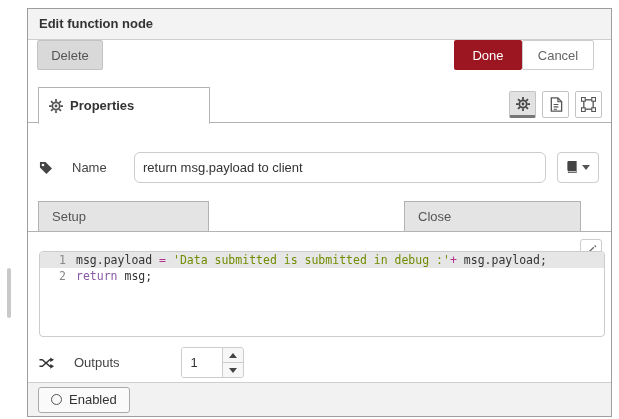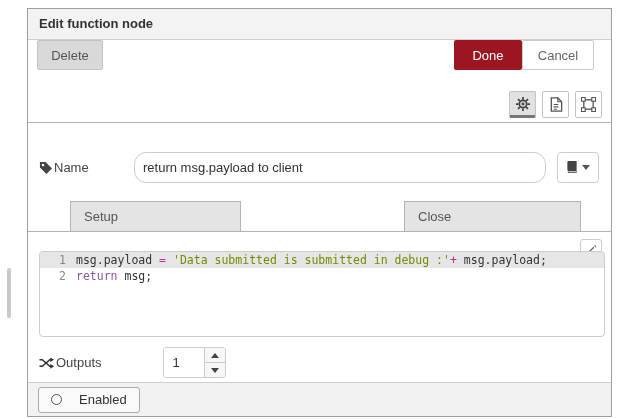--- a/index.html
+++ b/index.html
@@ -20,28 +20,28 @@
 
   .props-row { position:relative; height:36px; border-bottom:1px solid #b3b3b3; background:#fff; }
   .props-tab { position:absolute; left:10px; top:0; width:172px; height:36px; background:#fff; border:1px solid #b3b3b3; border-bottom:1px solid #fff; top:0; z-index:2; display:flex; align-items:center; gap:7px; padding-left:10px; font-size:13px; font-weight:bold; color:#333; margin-bottom:-1px; height:37px; }
   .icon-btns { position:absolute; right:9px; top:4px; display:flex; gap:6px; z-index:3; }
   .icon-btn { width:27px; height:27px; background:#fff; border:1px solid #c3c3c3; border-radius:2px; display:flex; align-items:center; justify-content:center; cursor:pointer; }
   .icon-btn.active { background:#e2e2e2; border-bottom:3px solid #777; }
 
   .content { position:relative; height:253px; background:#fff; }
 
   .name-row { position:absolute; left:11px; top:29px; right:11px; height:31px; display:flex; align-items:center; }
-  .field-label { display:flex; align-items:center; gap:2px; font-size:13px; color:#444; width:95px; }
-  .name-input { width:412px; height:31px; border:1px solid #ccc; border-radius:12px; padding:0 8px; font-size:13px; color:#333; font-family:"Liberation Sans", sans-serif; outline:none; }
+  .field-label { display:flex; align-items:center; gap:20px; font-size:13px; color:#444; width:95px; }
+  .name-input { width:412px; height:31px; border:1px solid #ccc; border-radius:6px; padding:0 8px; font-size:13px; color:#333; font-family:"Liberation Sans", sans-serif; outline:none; }
   .book-btn { margin-left:11px; width:42px; height:31px; border:1px solid #ccc; border-radius:4px; background:#fff; display:flex; align-items:center; justify-content:center; gap:4px; cursor:pointer; }
   .caret-down { width:0; height:0; border-left:4px solid transparent; border-right:4px solid transparent; border-top:5px solid #555; }
 
   .tabs-row { position:absolute; left:0; top:74px; width:100%; height:35px; border-bottom:1px solid #b3b3b3; }
   .tab { position:absolute; top:4px; height:31px; background:#e4e4e4; border:1px solid #b3b3b3; font-size:13px; color:#555; display:flex; align-items:center; padding-left:13px; cursor:pointer; }
-  .tab.t0 { left:10px;  width:171px;margin-left:32px; }
+  .tab.t0 { left:10px;  width:171px; }
   .tab.t1 { left:193px; width:175px; }
   .tab.t2 { left:376px; width:177px; top:4px; }
   .tab.active { top:0; height:36px; background:#fff; border-bottom:1px solid #fff; font-weight:bold; color:#222; z-index:2; }
 
   .expand-btn { position:absolute; right:9px; top:116px; width:22px; height:21px; border:1px solid #ccc; border-radius:3px; background:#fff; display:flex; align-items:center; justify-content:center; cursor:pointer; }
 
   .editor { position:absolute; left:11px; top:128px; width:566px; height:86px; border:1px solid #ccc; border-radius:4px; background:#fff; overflow:hidden; font-family:"DejaVu Sans Mono", monospace; font-size:11.5px; }
   .code-line { display:flex; height:16px; line-height:16px; }
   .code-line.active { background:#e6e6e6; }
   .gutter { width:36px; text-align:right; padding-right:10px; color:#888; flex:0 0 36px; }
@@ -50,21 +50,21 @@
   .outputs-row { position:absolute; left:11px; top:224px; display:flex; }
   .spinner { margin-left:61px; display:flex; height:31px; border:1px solid #ccc; border-radius:3px; overflow:hidden; }
   .spin-value { width:40px; height:29px; border:none; padding:0 0 0 9px; font-size:13px; color:#333; font-family:"Liberation Sans", sans-serif; outline:none; }
   .spin-btns { width:21px; display:flex; flex-direction:column; border-left:1px solid #ccc; }
   .spin-btn { flex:1; background:#f7f7f7; display:flex; align-items:center; justify-content:center; cursor:pointer; }
   .spin-btn.up { border-bottom:1px solid #ccc; }
   .arr-up { width:0; height:0; border-left:4px solid transparent; border-right:4px solid transparent; border-bottom:5px solid #444; }
   .arr-dn { width:0; height:0; border-left:4px solid transparent; border-right:4px solid transparent; border-top:5px solid #444; }
 
   .footer { position:absolute; left:0; bottom:0; width:100%; height:34px; background:#f2f2f2; border-top:1px solid #cfcfcf; display:flex; align-items:center; padding-left:10px; }
-  .enabled-btn { display:flex; align-items:center; gap:17px; height:25px; padding:12px 12px; border:1px solid #aaa; border-radius:3px; background:#fafafa; font-size:13px; color:#333; cursor:pointer; }
+  .enabled-btn { display:flex; align-items:center; gap:7px; height:25px; padding:12px 12px; border:1px solid #aaa; border-radius:3px; background:#fafafa; font-size:13px; color:#333; cursor:pointer; }
   .circle-icon { width:11px; height:11px; border:1.5px solid #555; border-radius:50%; }
 
   svg { display:block; }
 </style>
 </head>
 <body>
 
 <div class="page">
 
   <div class="page-scrollbar"></div>
@@ -73,20 +73,32 @@
 
     <div class="title-bar">Edit function node</div>
 
     <div class="btn-row">
       <div class="btn btn-delete">Delete</div>
       <div class="btn btn-done" id="done-btn" style="background: rgb(155, 22, 32);">Done</div>
       <div class="btn btn-cancel">Cancel</div>
     </div>
 
     <div class="props-row">
+      <div class="props-tab">
+        <span>
+          <svg width="14" height="14" viewBox="0 0 16 16">
+              <g stroke="#555" stroke-width="2" fill="none">
+                <circle cx="8" cy="8" r="4.2"></circle>
+                <path d="M8 0v3M8 13v3M0 8h3M13 8h3M2.3 2.3l2.1 2.1M11.6 11.6l2.1 2.1M13.7 2.3l-2.1 2.1M4.4 11.6l-2.1 2.1"></path>
+              </g>
+              <circle cx="8" cy="8" r="1.6" fill="#555"></circle>
+            </svg>
+        </span>
+        <span>Properties</span>
+      </div>
       <div class="icon-btns">
         <div class="icon-btn active">
           <span>
             <svg width="14" height="14" viewBox="0 0 16 16">
                 <g stroke="#444" stroke-width="2" fill="none">
                   <circle cx="8" cy="8" r="4.2"></circle>
                   <path d="M8 0v3M8 13v3M0 8h3M13 8h3M2.3 2.3l2.1 2.1M11.6 11.6l2.1 2.1M13.7 2.3l-2.1 2.1M4.4 11.6l-2.1 2.1"></path>
                 </g>
                 <circle cx="8" cy="8" r="1.6" fill="#444"></circle>
               </svg>

